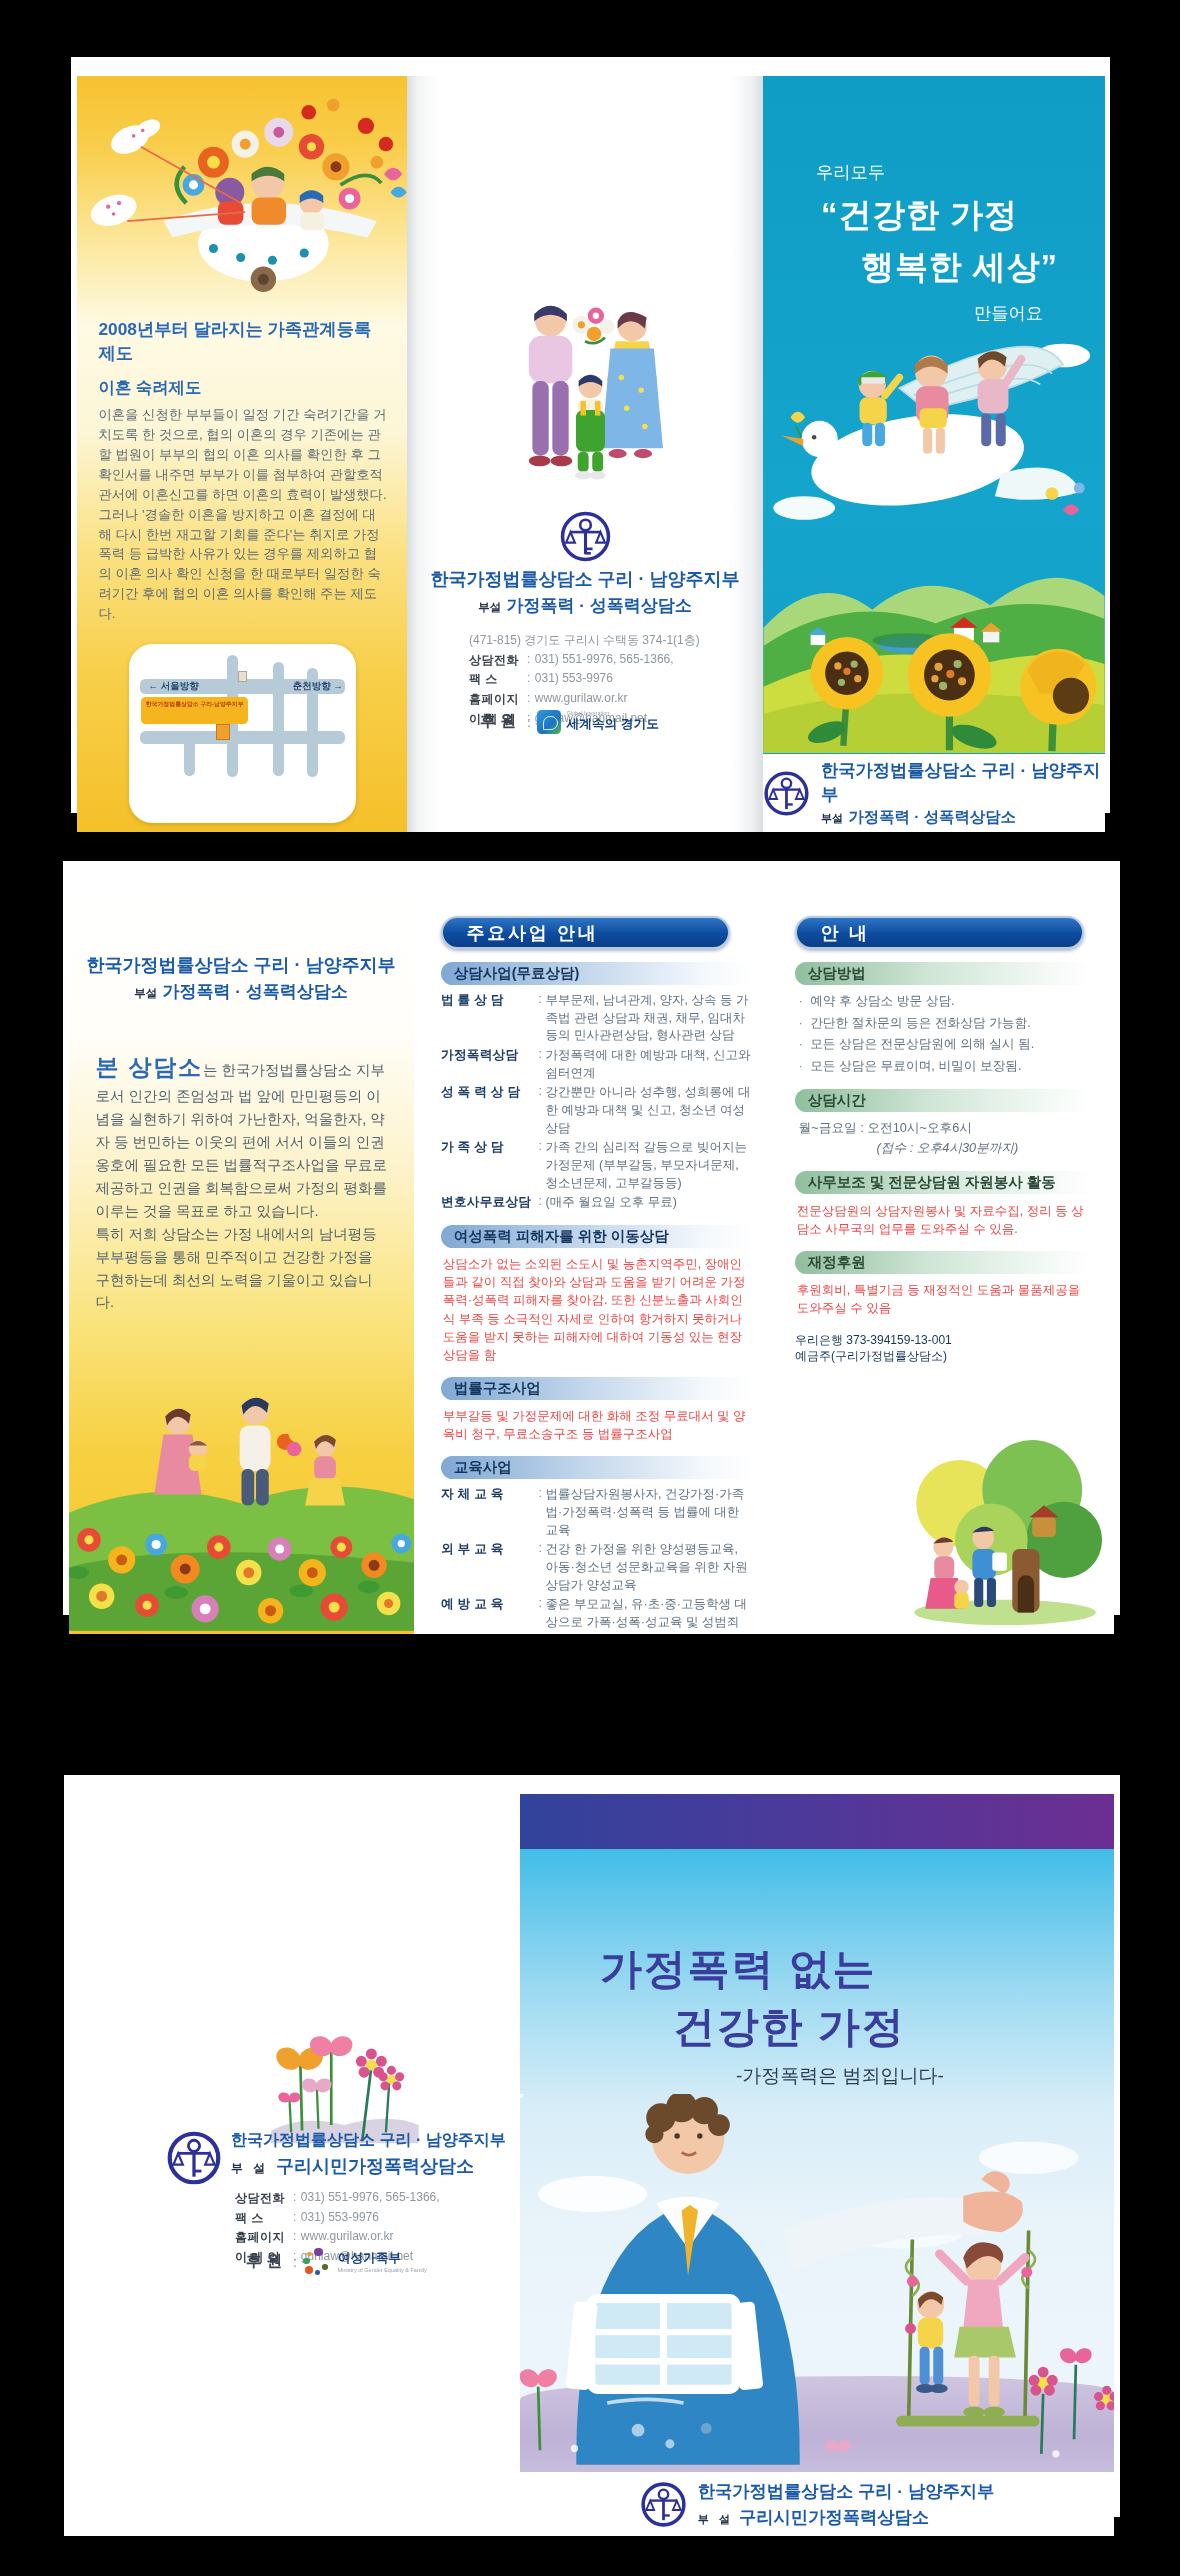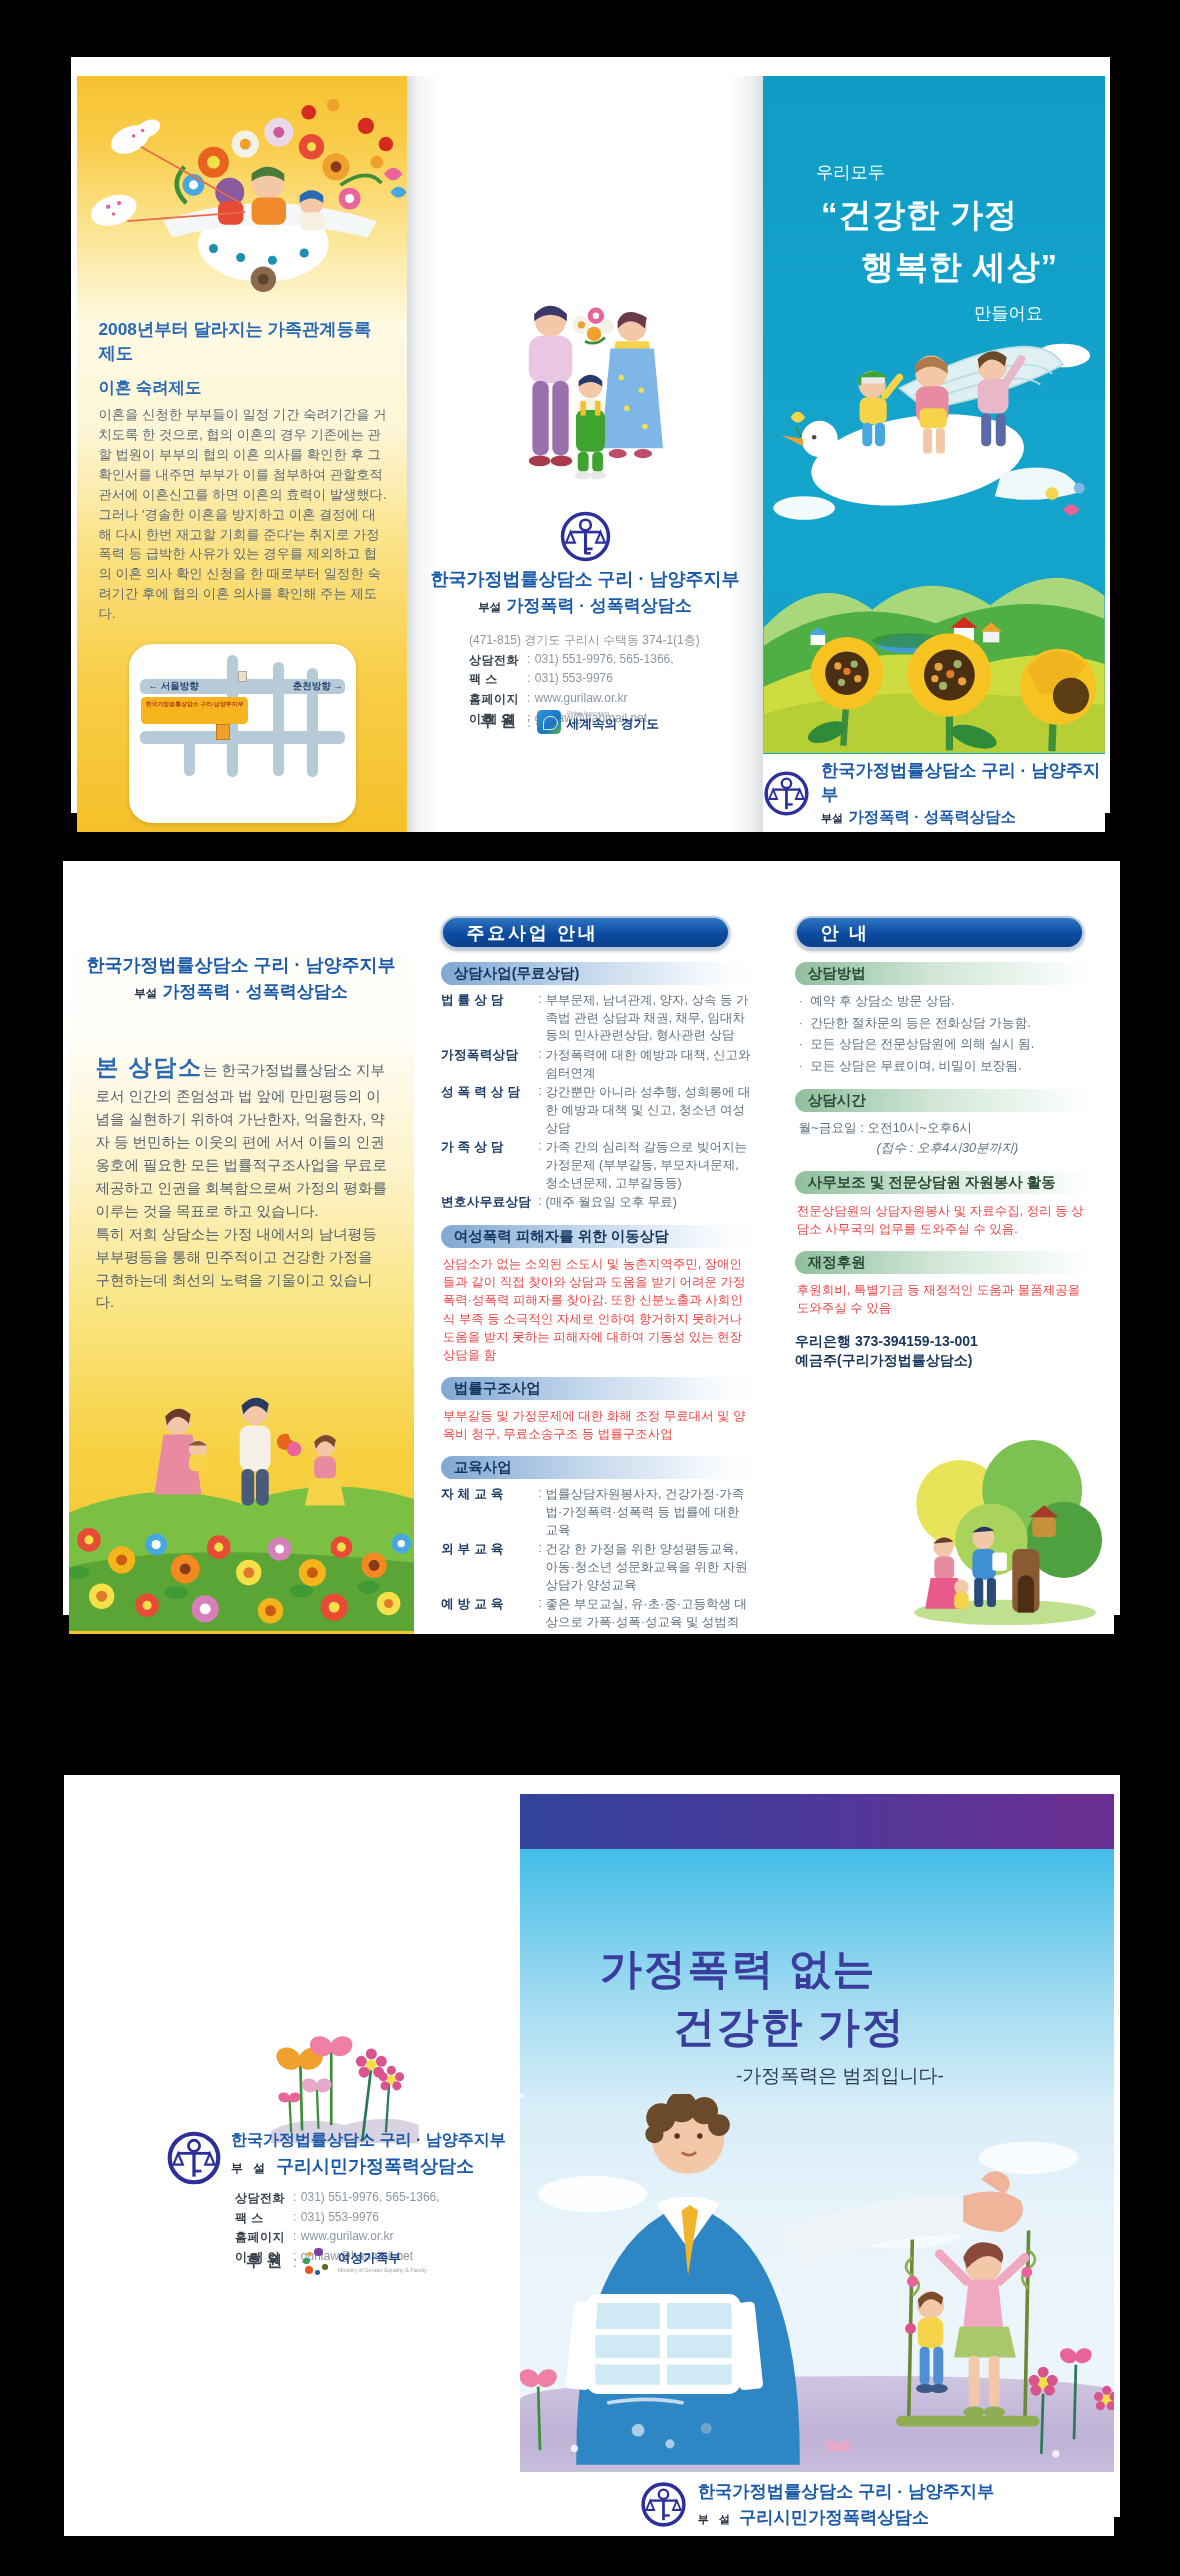--- a/index.html
+++ b/index.html
@@ -76,21 +76,21 @@
   .item .lbl{flex:none;width:94px;font-size:12.7px;font-weight:bold;color:#1d3d66;letter-spacing:0.2px;}
   .item .sep{flex:none;color:#7b8a98;margin:0 3.6px;font-size:12.3px;}
   .item .txt{font-size:12.5px;color:#5f7181;line-height:1.42;}
   .sec-body{font-size:12.5px;color:#ef4444;line-height:1.45;margin:1.8px 0 0 1.8px;}
   .p2-right{left:705px;width:346px;background:#fff;}
   .p2-right-inner{padding:36px 22px 0 27px;}
   .bullet-line{display:flex;font-size:12.7px;color:#5f7181;line-height:1.5;margin-bottom:2.7px;}
   .bullet-line .b{flex:none;margin:0 7.3px 0 3.6px;color:#7b8a98;}
   .time-lines{font-size:12.7px;color:#5f7181;line-height:1.55;margin-left:3.6px;}
   .t2{margin-left:78px;font-style:italic;}
-  .bank1,.bank2{font-size:14px;font-weight:bold;color:#16365c;line-height:1.4;}
+  .bank1,.bank2{font-size:12px;font-weight:normal;color:#16365c;line-height:1.4;}
   .fund-note{font-size:12.5px;color:#5f7181;line-height:1.45;margin-top:1.8px;}
   .tree-wrap{position:absolute;right:9px;bottom:5.5px;}
 
   
   #page3{left:64px;top:1775px;width:1056px;height:742px;}
   .p3-back{left:0;width:456px;background:#fff;}
   .hearts-wrap{position:absolute;left:198px;top:229px;}
   .p3b-block{position:absolute;left:102px;top:336px;display:flex;}
   .p3b-text{margin-left:9px;}
   .p3b-org1{font-size:16px;font-weight:bold;color:#1b5aa9;}

